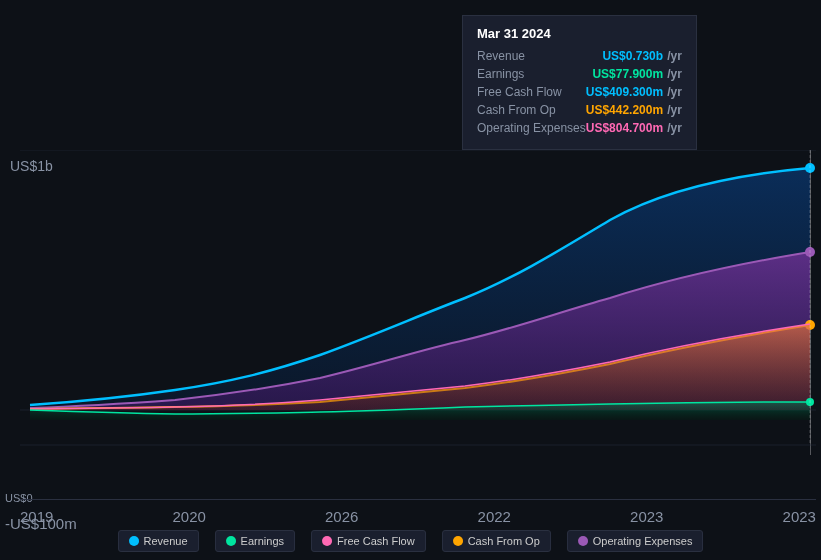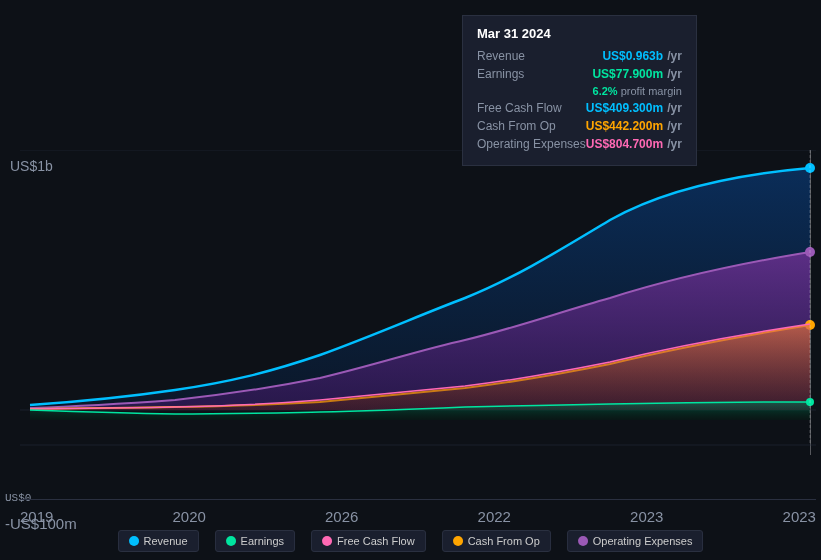--- a/index.html
+++ b/index.html
@@ -174,21 +174,20 @@
       height: 1px;
       background: #2a3040;
     }
 
     .us0-label {
       position: absolute;
       bottom: 56px;
       left: 5px;
       color: #8892a4;
       font-size: 11px;
-      font-family: Liberation Mono, monospace;
     }
 
     .usneg-label {
       position: absolute;
       bottom: 28px;
       left: 5px;
       color: #8892a4;
       font-size: 15px;
     }
   </style>
@@ -196,37 +195,31 @@
 <body>
 
 <div class="chart-container">
 
   <div class="tooltip-box">
     <div class="tooltip-date">Mar 31 2024</div>
 
     <div class="tooltip-row">
       <span class="tooltip-label">Revenue</span>
       <span class="tooltip-value cyan">
-        <span>US$0.963b</span><span class="tooltip-sub">/yr</span>
+        <span>US$0.730b</span><span class="tooltip-sub">/yr</span>
       </span>
     </div>
 
     <div class="tooltip-row">
       <span class="tooltip-label">Earnings</span>
       <span class="tooltip-value green">
         <span>US$77.900m</span><span class="tooltip-sub">/yr</span>
       </span>
     </div>
 
-    <div class="profit-margin-row">
-      <span class="profit-margin-text">
-        <span class="profit-margin-pct">6.2%</span>
-        <span class="profit-margin-label"> <span>profit margin</span></span>
-      </span>
-    </div>
 
     <div class="tooltip-row">
       <span class="tooltip-label">Free Cash Flow</span>
       <span class="tooltip-value cyan">
         <span>US$409.300m</span><span class="tooltip-sub">/yr</span>
       </span>
     </div>
 
     <div class="tooltip-row">
       <span class="tooltip-label">Cash From Op</span>

